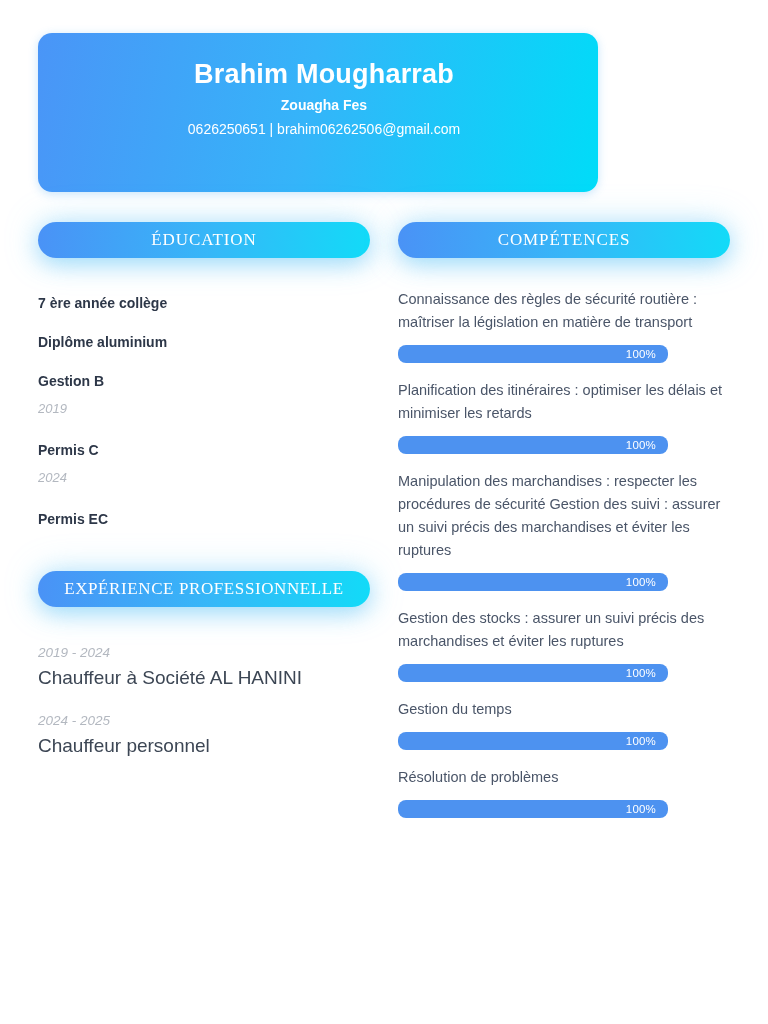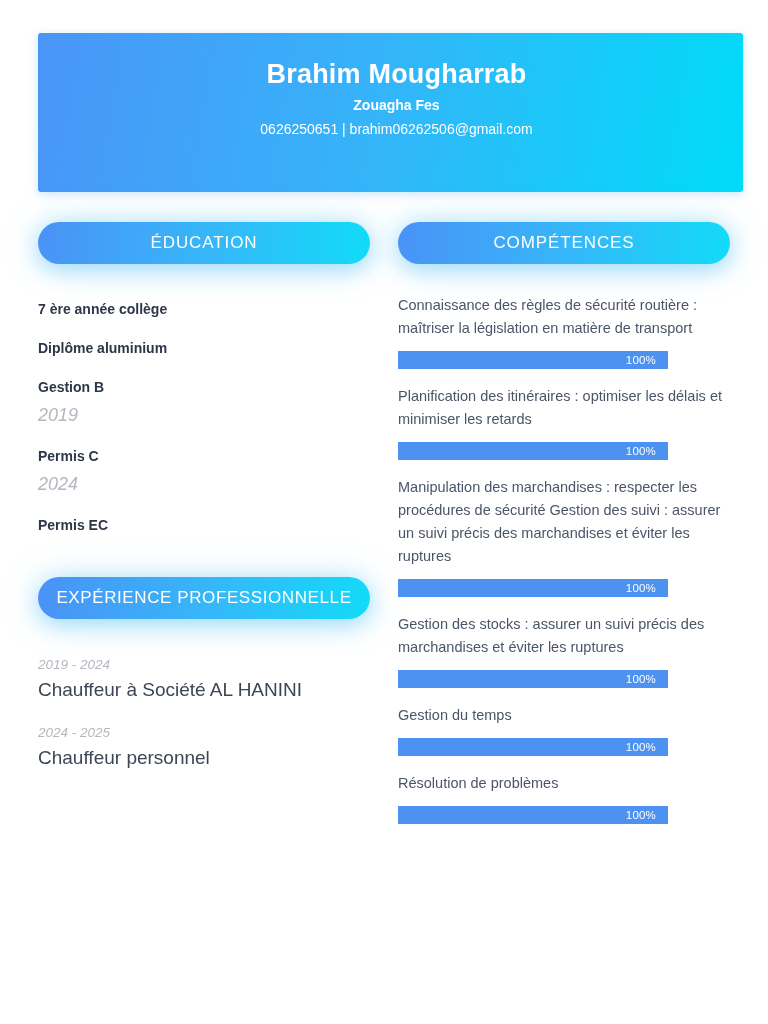--- a/index.html
+++ b/index.html
@@ -21,23 +21,23 @@
     width: 768px;
     height: 1024px;
     box-sizing: border-box;
   }
 
   
   .header {
     position: absolute;
     left: 38px;
     top: 33px;
-    width: 705px;
+    width: 560px;
     height: 159px;
-    border-radius: 3px;
+    border-radius: 14px;
     background: linear-gradient(100deg, #4a95f7 0%, #35b4f9 48%, #00dcf8 100%);
     box-shadow: 0 2px 10px rgba(60,160,240,0.28);
     text-align: center;
     box-sizing: border-box;
     padding-top: 22px;
     padding-left: 12px;
   }
   .header-name {
     color: #ffffff;
     font-size: 27px;
@@ -72,50 +72,51 @@
     position: absolute;
     left: 398px;
     top: 222px;
     width: 332px;
   }
 
   
   .section-block { position: relative; }
   .section-pill {
     position: relative;
-    height: 42px;
+    height: 36px;
     border-radius: 23px;
     background: linear-gradient(95deg, #4a92f6 0%, #36b7f8 52%, #12dbf8 100%);
     color: #ffffff;
     font-size: 17px;
     font-weight: 500;
     letter-spacing: 0.9px;
     display: flex;
     align-items: center;
     justify-content: center;
     box-sizing: border-box;
     padding: 0 10px;
     white-space: nowrap;
     box-shadow: 0 6px 22px rgba(80,190,245,0.45),
                 0 0 34px rgba(120,205,250,0.35);
+    font-family: Liberation Serif, serif;
   }
   .section-pill.wide { letter-spacing: 0.6px; font-size: 17px; }
 
   
   .entries { margin-top: 30px; }
   .entry { margin-bottom: 8px; }
   .entry-title {
     color: #2d3748;
     font-size: 14px;
     font-weight: bold;
     line-height: 31px;
   }
   .entry-sub {
     color: #b3b8c0;
-    font-size: 18px;
+    font-size: 13px;
     font-style: italic;
     line-height: 24px;
   }
   .entry-spaced { margin-bottom: 14px; }
 
   .exp-entries { margin-top: 34px; }
   .exp-entry { margin-bottom: 18px; }
   .exp-date {
     color: #b3b8c0;
     font-size: 13.5px;
@@ -142,21 +143,21 @@
   .skill-bar-track {
     position: relative;
     height: 18px;
     width: 270px;
     border-radius: 9px;
     background: transparent;
   }
   .skill-bar-fill {
     position: absolute;
     left: 0; top: 0; bottom: 0;
-    border-radius: 0;
+    border-radius: 8px;
     background: #4d92f0;
     display: flex;
     align-items: center;
     justify-content: flex-end;
     box-sizing: border-box;
     padding-right: 12px;
     padding-left: 43px;
   }
   .skill-pct {
     color: #ffffff;

